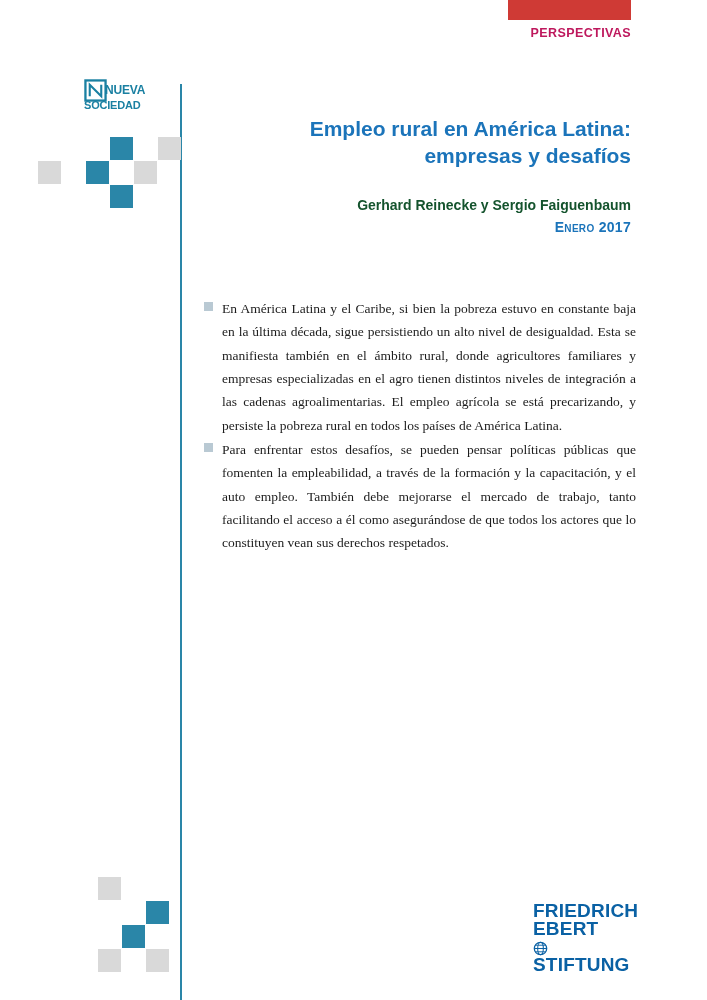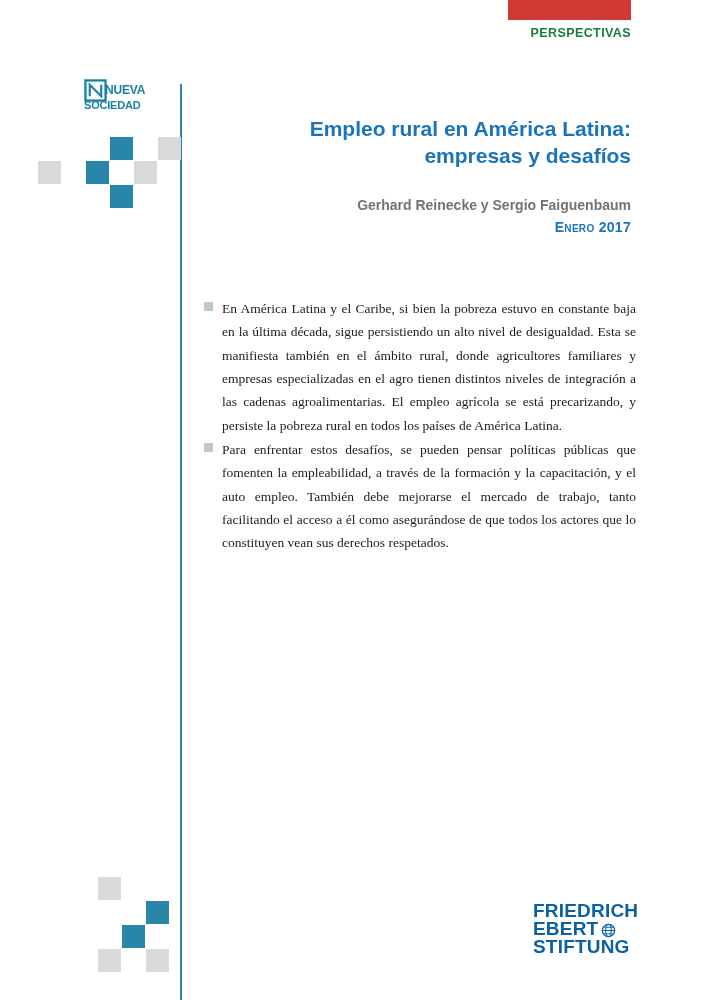--- a/index.html
+++ b/index.html
@@ -7,42 +7,42 @@
     position:relative;
     width:707px;height:1000px;
     background:#ffffff;
     overflow:hidden;
     font-family:"Liberation Sans", sans-serif;
   }
   
   .red-bar{position:absolute;left:508px;top:0;width:123px;height:20px;background:#cf3a35;}
   .series-label{
     position:absolute;right:76px;top:26px;width:300px;
-    text-align:right;color:#15803d;font-size:12.5px;font-weight:bold;letter-spacing:.4px;
+    text-align:right;color:#be185d;font-size:12.5px;font-weight:bold;letter-spacing:.4px;
   }
   
   .v-rule{position:absolute;left:180px;top:84px;width:2px;height:916px;background:#2a86a8;}
   
   .ns-logo{position:absolute;left:84px;top:79px;width:110px;height:36px;color:#1a80a2;}
   .ns-icon{position:absolute;left:0;top:0;width:23px;height:23px;}
   .ns-line1{position:absolute;left:21px;top:4px;font-size:12px;font-weight:bold;letter-spacing:-0.2px;}
   .ns-line2{position:absolute;left:0px;top:20px;font-size:11px;font-weight:bold;letter-spacing:-0.2px;text-align:right;}
   
   .sq{position:absolute;width:23px;height:23px;}
   .sq.teal{background:#2a86a8;}
   .sq.gray{background:#d9d9d9;}
   
   .doc-title{
     position:absolute;right:76px;top:116px;width:470px;
     text-align:right;color:#1b74ba;font-size:21px;font-weight:bold;line-height:1.28;
   }
   .doc-title span{display:block;}
   .authors{
     position:absolute;right:76px;top:197px;width:470px;
-    text-align:right;color:#737373;font-size:14px;font-weight:bold;
+    text-align:right;color:#14532d;font-size:14px;font-weight:bold;
   }
   .pub-date{
     position:absolute;right:76px;top:219px;width:470px;
     text-align:right;color:#1b74ba;font-size:14px;font-weight:bold;
     font-variant:small-caps;letter-spacing:.3px;
   }
   
   .para{
     position:absolute;left:204px;width:432px;
     font-family:"Liberation Serif", serif;font-size:13.5px;line-height:1.73;
@@ -53,21 +53,21 @@
   }
   .para .ptext{display:block;margin-left:18px;}
   .para1{top:276px;margin-top:21px;}
   .para2{top:438px;}
   
   .fes-logo{
     position:absolute;left:533px;top:902px;width:120px;
     color:#0a61a4;font-weight:bold;font-size:19px;line-height:18px;letter-spacing:.2px;
   }
   .fes-line{display:block;white-space:nowrap;}
-  .fes-line.ebert{display:flex;align-items:flex-end;gap:3px;}
+  .fes-line.ebert{display:flex;align-items:flex-start;gap:3px;flex-direction:column;}
   .globe-icon{display:inline-block;width:15px;height:15px;}
 </style>
 </head>
 <body>
 
 <div class="page">
 
   <div class="red-bar"></div>
   <div class="series-label">PERSPECTIVAS</div>
 

